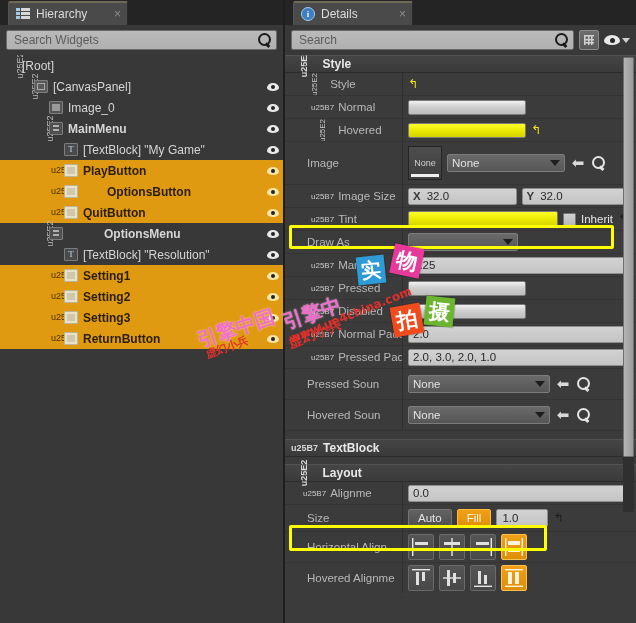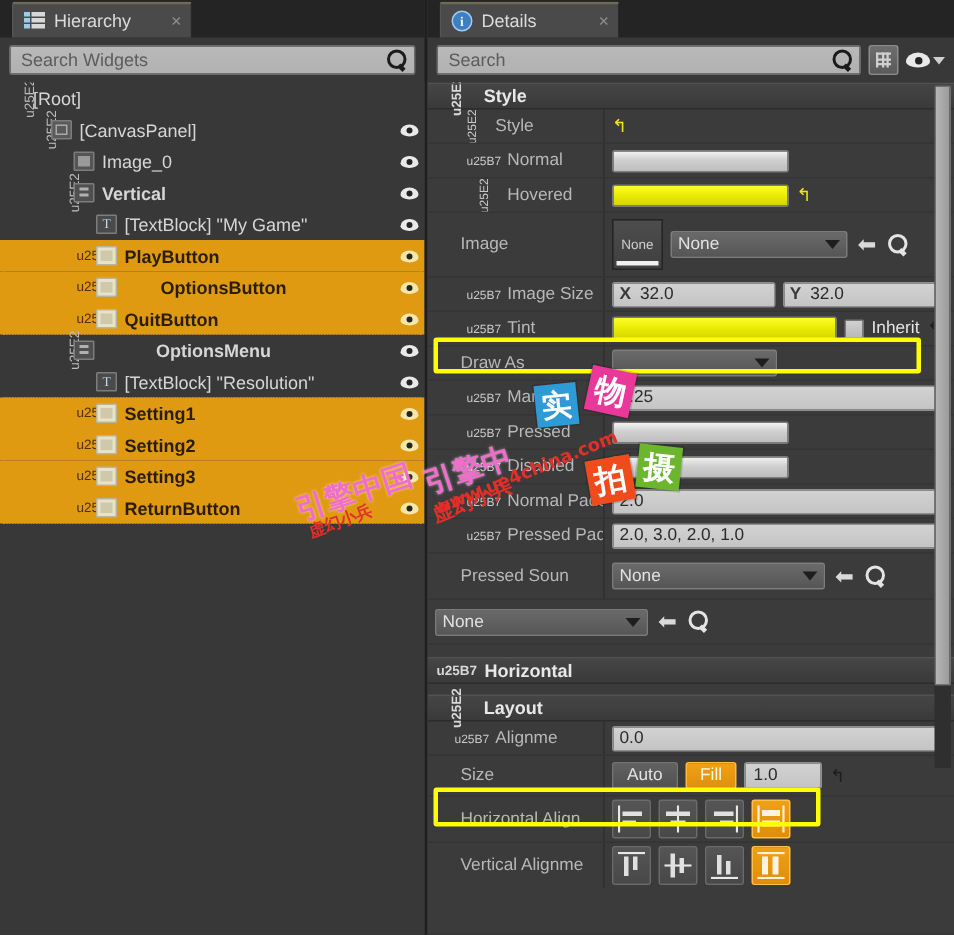--- a/index.html
+++ b/index.html
@@ -336,21 +336,21 @@
           <span style="flex: 0 0 36px;"></span>
           <span class="twisty"></span>
           <span class="wicon image"></span>
           <span class="hlabel">Image_0</span>
           <span class="heye eye small"></span>
         </div>
         <div class="hrow">
           <span style="flex: 0 0 36px;"></span>
           <span class="twisty open"></span>
           <span class="wicon vbox"></span>
-          <span class="hlabel" style="font-weight: bold;">Vertical</span>
+          <span class="hlabel" style="font-weight: bold;">MainMenu</span>
           <span class="heye eye small"></span>
         </div>
         <div class="hrow">
           <span style="flex: 0 0 51px;"></span>
           <span class="twisty"></span>
           <span class="wicon text"></span>
           <span class="hlabel">[TextBlock] "My Game"</span>
           <span class="heye eye small"></span>
         </div>
         <div class="selblock">
@@ -607,35 +607,38 @@
           <div class="combo" style="max-width:142px">
             <span class="cv">None</span>
             <span class="arr"></span>
           </div>
           <span class="back-arrow">⬅</span>
           <span class="magnify" style="filter:invert(1)"></span>
         </div>
       </div>
 
       <div class="prow" style="min-height:30px">
+        <div class="plabel nodisc" style="min-height:30px">
+          <span>Hovered Soun</span>
+        </div>
         <div class="pval">
           <div class="combo" style="max-width:142px">
             <span class="cv">None</span>
             <span class="arr"></span>
           </div>
           <span class="back-arrow">⬅</span>
           <span class="magnify" style="filter:invert(1)"></span>
         </div>
       </div>
 
       <div style="height:8px"></div>
 
       <div class="cat-head">
         <span class="tw closed"></span>
-        <span>Horizontal</span>
+        <span>TextBlock</span>
       </div>
 
       <div style="height:7px"></div>
 
       <div class="cat-head">
         <span class="tw open"></span>
         <span>Layout</span>
       </div>
 
       <div class="prow">
@@ -696,21 +699,21 @@
                 <rect x="19.6" y="3" width="1.4" height="18" fill="#fff3de"></rect>
                 <rect x="6" y="6" width="12" height="4" fill="#fff3de"></rect>
                 <rect x="6" y="13" width="12" height="4" fill="#fff3de"></rect>
               </svg>
           </div>
         </div>
       </div>
 
       <div class="prow" style="min-height:30px;border-bottom:none">
         <div class="plabel nodisc" style="min-height:30px">
-          <span>Vertical Alignme</span>
+          <span>Hovered Alignme</span>
         </div>
         <div class="pval">
           <div class="alignbtn">
             <svg viewBox="0 0 24 24">
                 <rect x="3" y="3" width="18" height="1.4" fill="#e8e8e8"></rect>
                 <rect x="7" y="6" width="3" height="13" fill="#e0e0e0"></rect>
                 <rect x="13" y="6" width="3" height="9" fill="#e0e0e0"></rect>
               </svg>
           </div>
           <div class="alignbtn">

